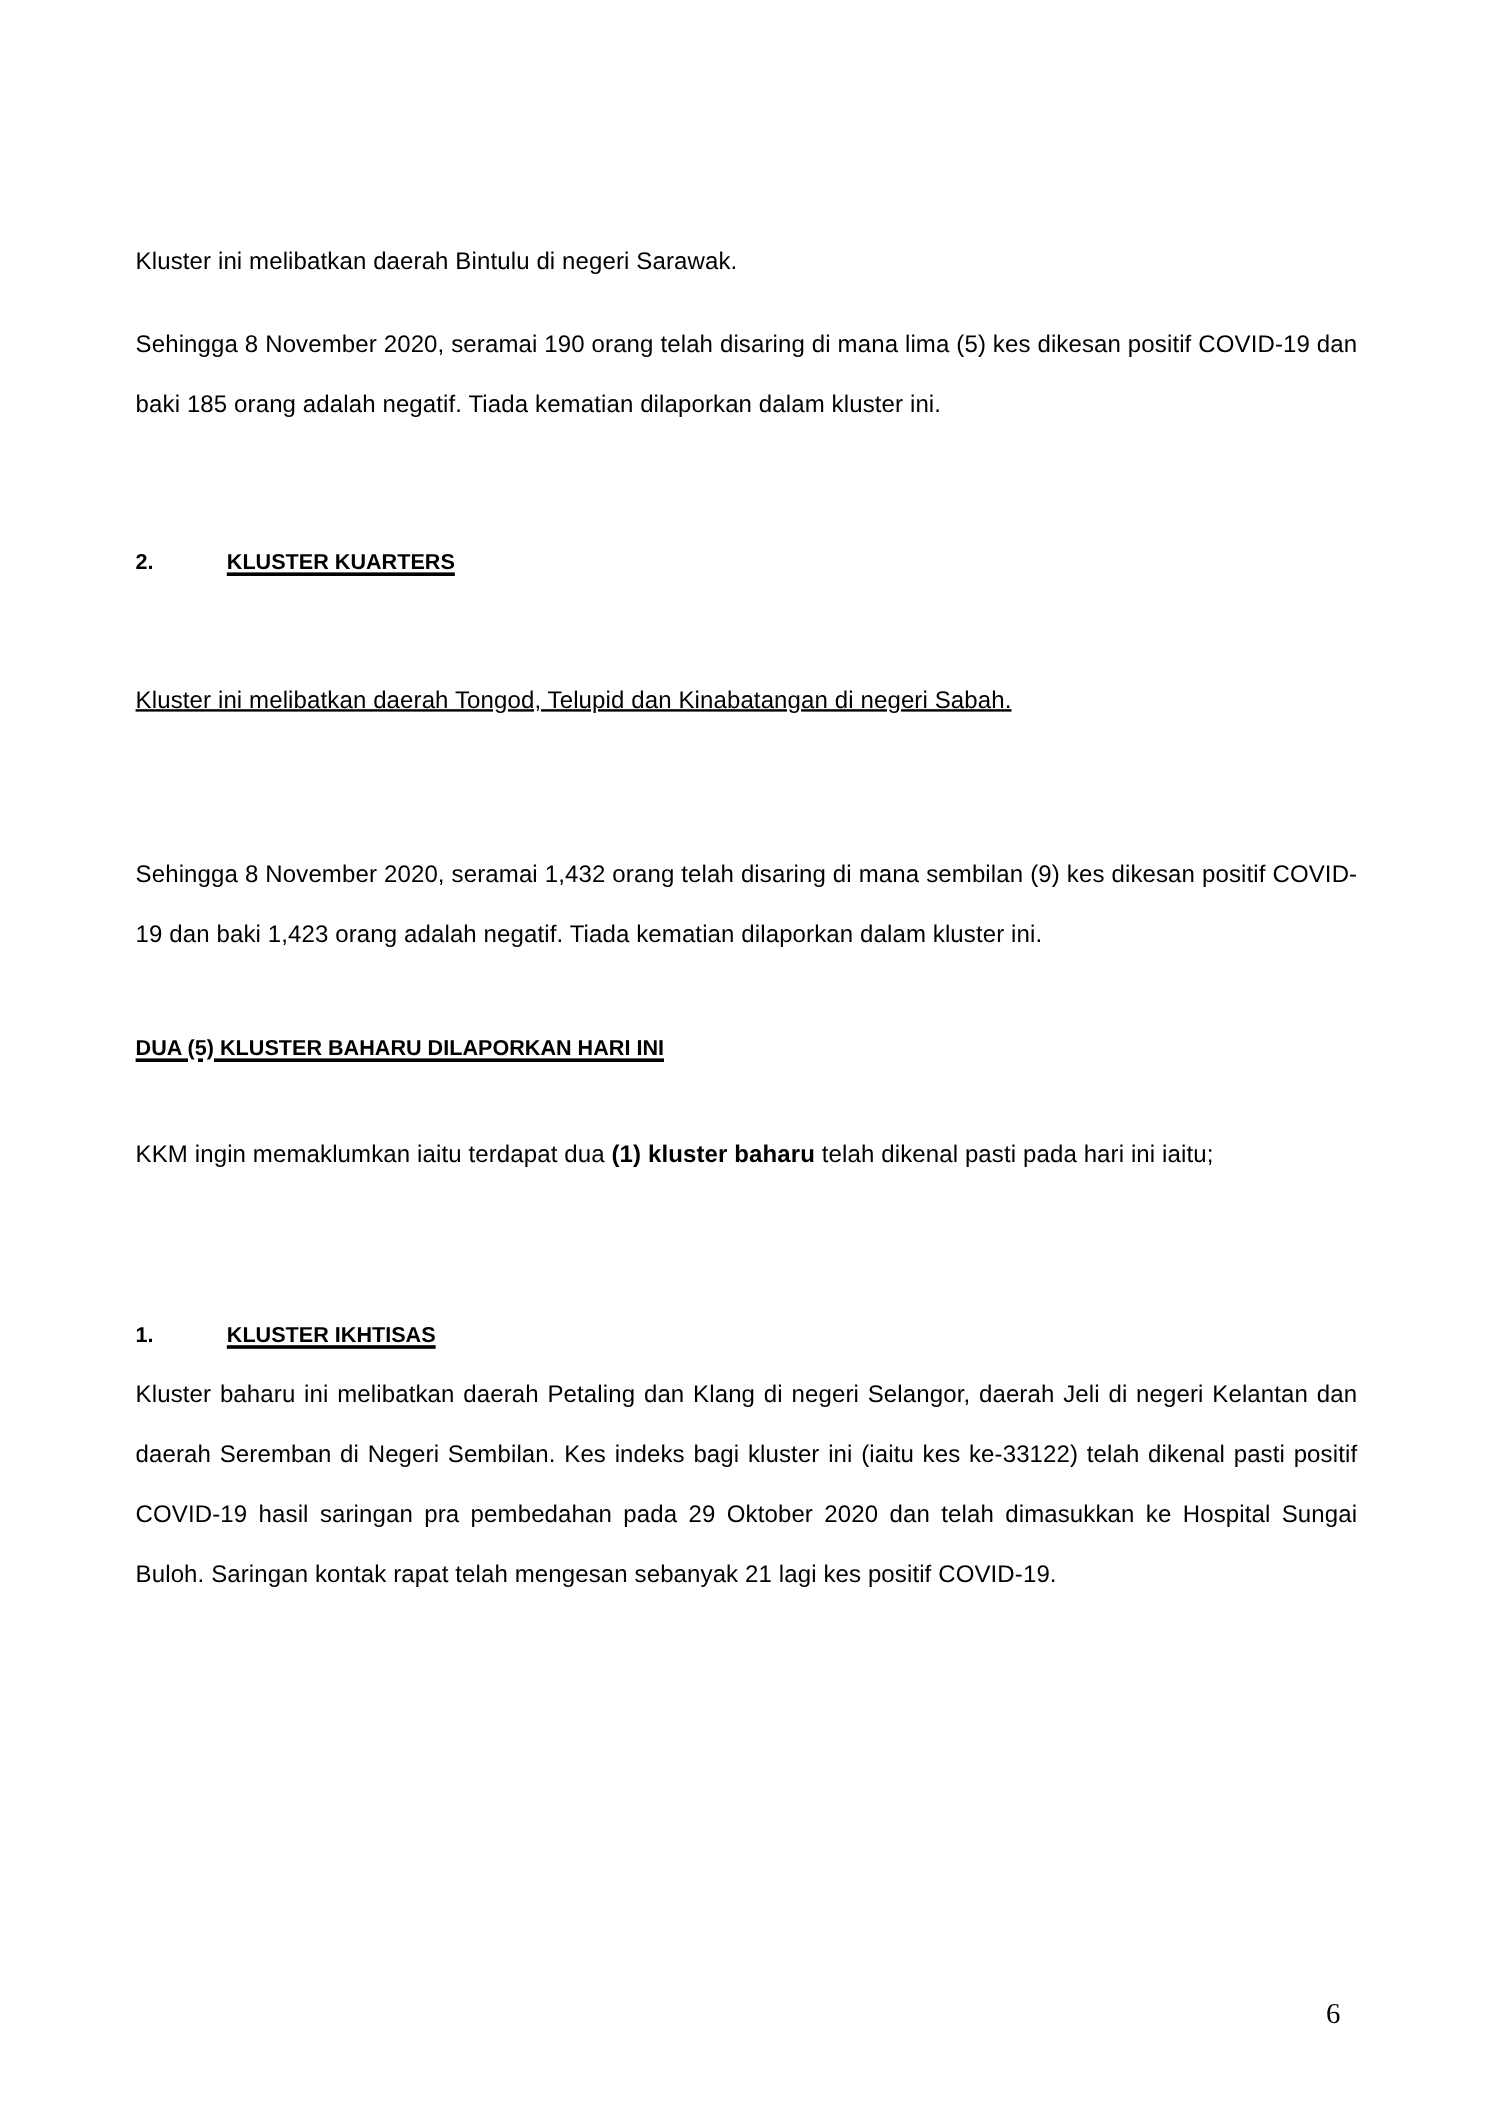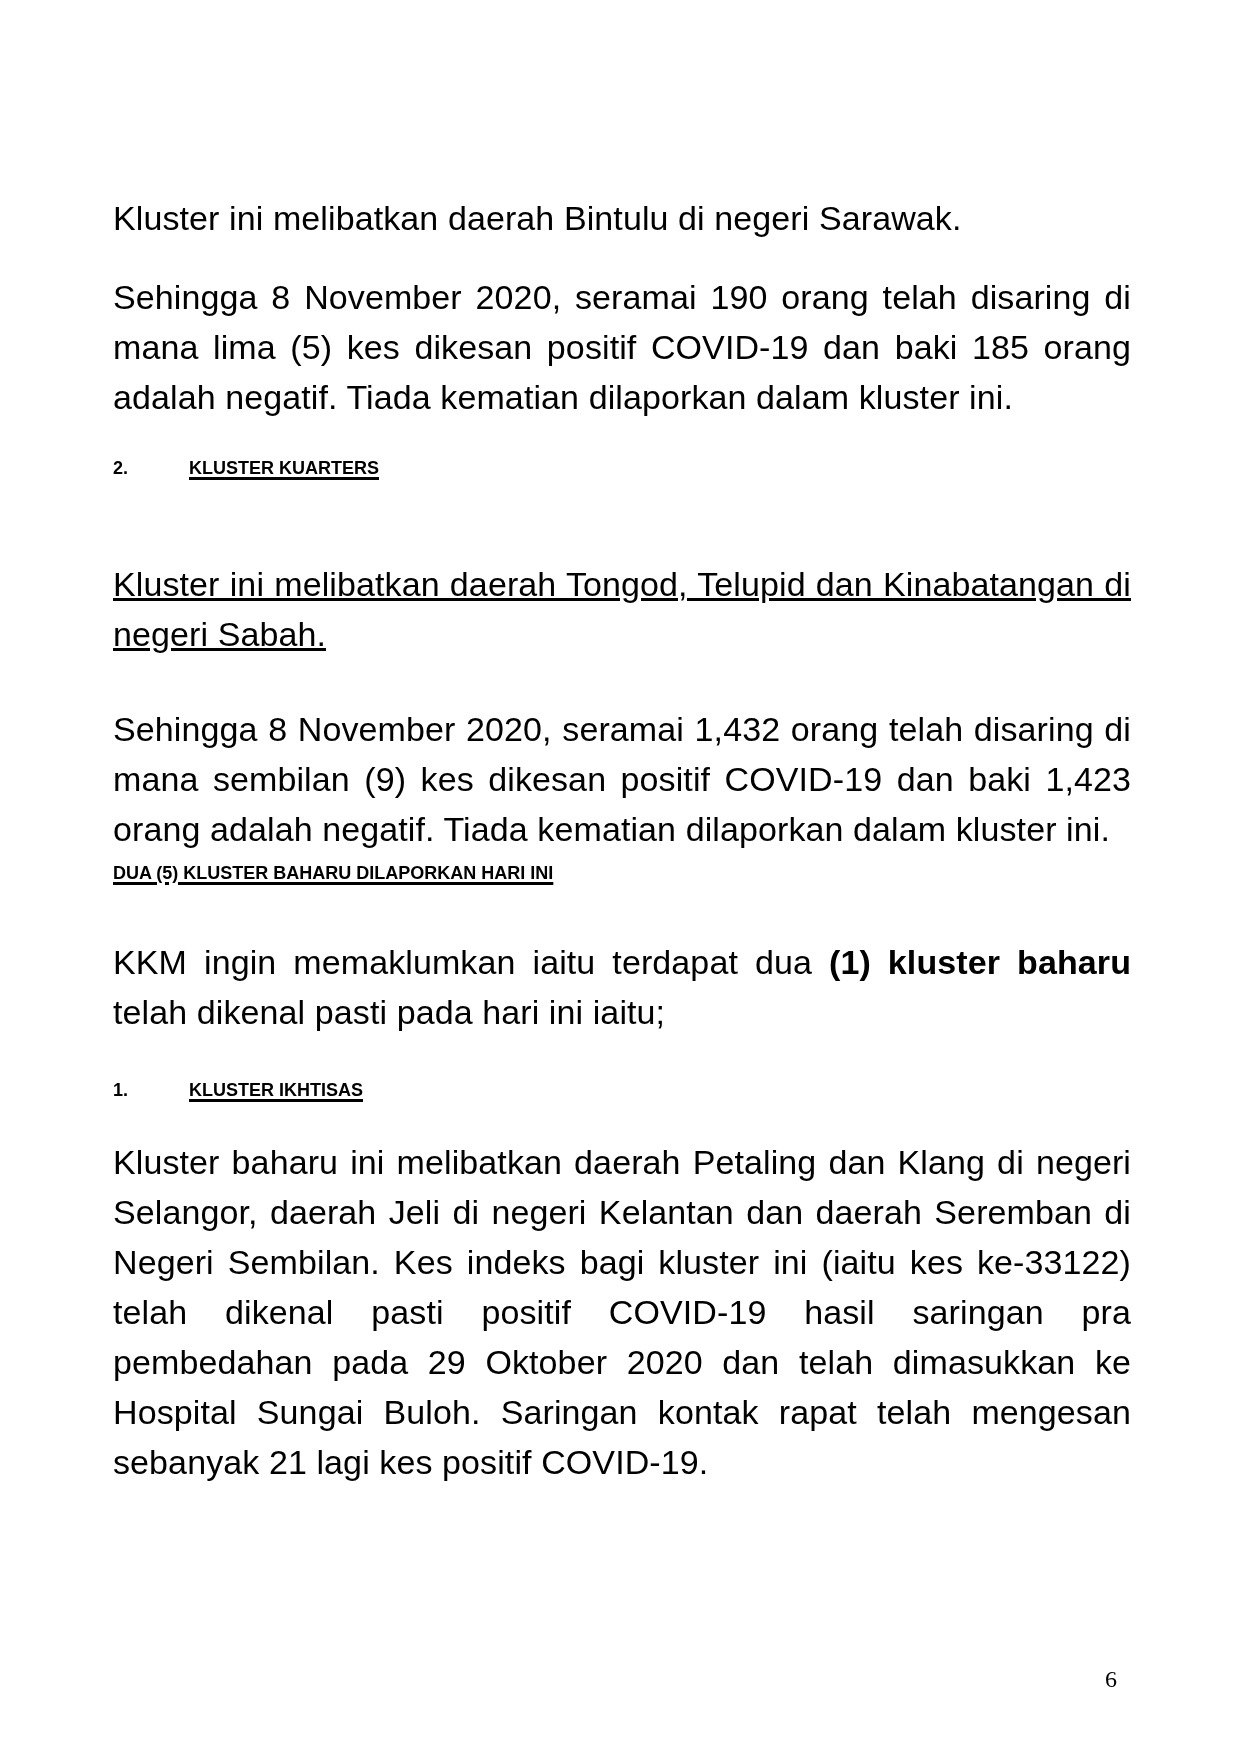--- a/index.html
+++ b/index.html
@@ -18,21 +18,21 @@
     .page {
       position: absolute;
       left: 113px;
       top: 0;
       width: 1018px;
     }
     .block {
       position: absolute;
       left: 0;
       width: 1018px;
-      font-size: 34px;
+      font-size: 20px;
       line-height: 50px;
       text-align: justify;
       letter-spacing: 0.1px;
     }
     .block.last-left {
       text-align-last: left;
     }
     .heading {
       position: absolute;
       left: 0;
@@ -60,39 +60,39 @@
       line-height: 30px;
     }
   </style>
 </head>
 <body>
 
 <div class="page">
 
   <div class="block last-left" style="top:193px;">Kluster ini melibatkan daerah Bintulu di negeri Sarawak.</div>
 
-  <div class="block last-left" style="top:272px;">Sehingga 8 November 2020, seramai 190 orang telah disaring di mana lima (5) kes dikesan positif COVID-19 dan baki 185 orang adalah negatif. Tiada kematian dilaporkan dalam kluster ini.</div>
+  <div class="block last-left" style="top:262px;">Sehingga 8 November 2020, seramai 190 orang telah disaring di mana lima (5) kes dikesan positif COVID-19 dan baki 185 orang adalah negatif. Tiada kematian dilaporkan dalam kluster ini.</div>
 
   <div class="heading" style="top:448px;">
     <span class="num">2.</span><span class="title">KLUSTER KUARTERS</span>
   </div>
 
   <div class="block last-left" style="top:559px;text-decoration:underline;">Kluster ini melibatkan daerah Tongod, Telupid dan Kinabatangan di negeri Sabah.</div>
 
   <div class="block last-left" style="top:704px;">Sehingga 8 November 2020, seramai 1,432 orang telah disaring di mana sembilan (9) kes dikesan positif COVID-19 dan baki 1,423 orang adalah negatif. Tiada kematian dilaporkan dalam kluster ini.</div>
 
   <div class="heading" style="top:853px;">
     <span class="title">DUA (5) KLUSTER BAHARU DILAPORKAN HARI INI</span>
   </div>
 
   <div class="block last-left" style="top:937px;">
     <span>KKM ingin memaklumkan iaitu terdapat dua </span><span class="bold">(1) kluster baharu</span><span> telah dikenal pasti pada hari ini iaitu;</span>
   </div>
 
-  <div class="heading" style="top:1070px;">
+  <div class="heading" style="top:1092px;">
     <span class="num">1.</span><span class="title">KLUSTER IKHTISAS</span>
   </div>
 
   <div class="block last-left" style="top:1137px;">Kluster baharu ini melibatkan daerah Petaling dan Klang di negeri Selangor, daerah Jeli di negeri Kelantan dan daerah Seremban di  Negeri Sembilan. Kes indeks bagi kluster ini (iaitu kes ke-33122) telah dikenal pasti positif COVID-19 hasil saringan pra pembedahan pada 29 Oktober 2020 dan telah dimasukkan ke Hospital Sungai Buloh. Saringan kontak rapat telah mengesan sebanyak 21 lagi kes positif COVID-19.</div>
 
 </div>
 
 <div class="page-number">6</div>
 
 </body></html>

